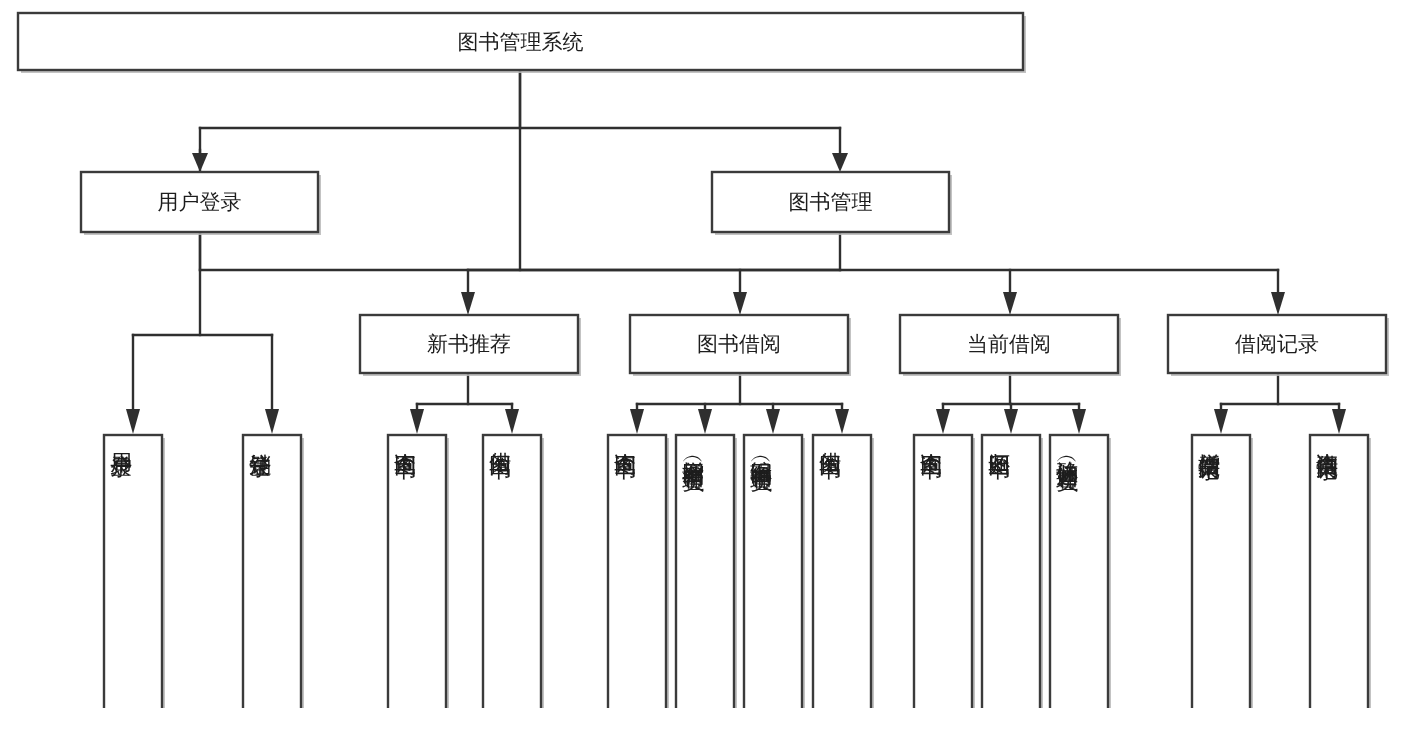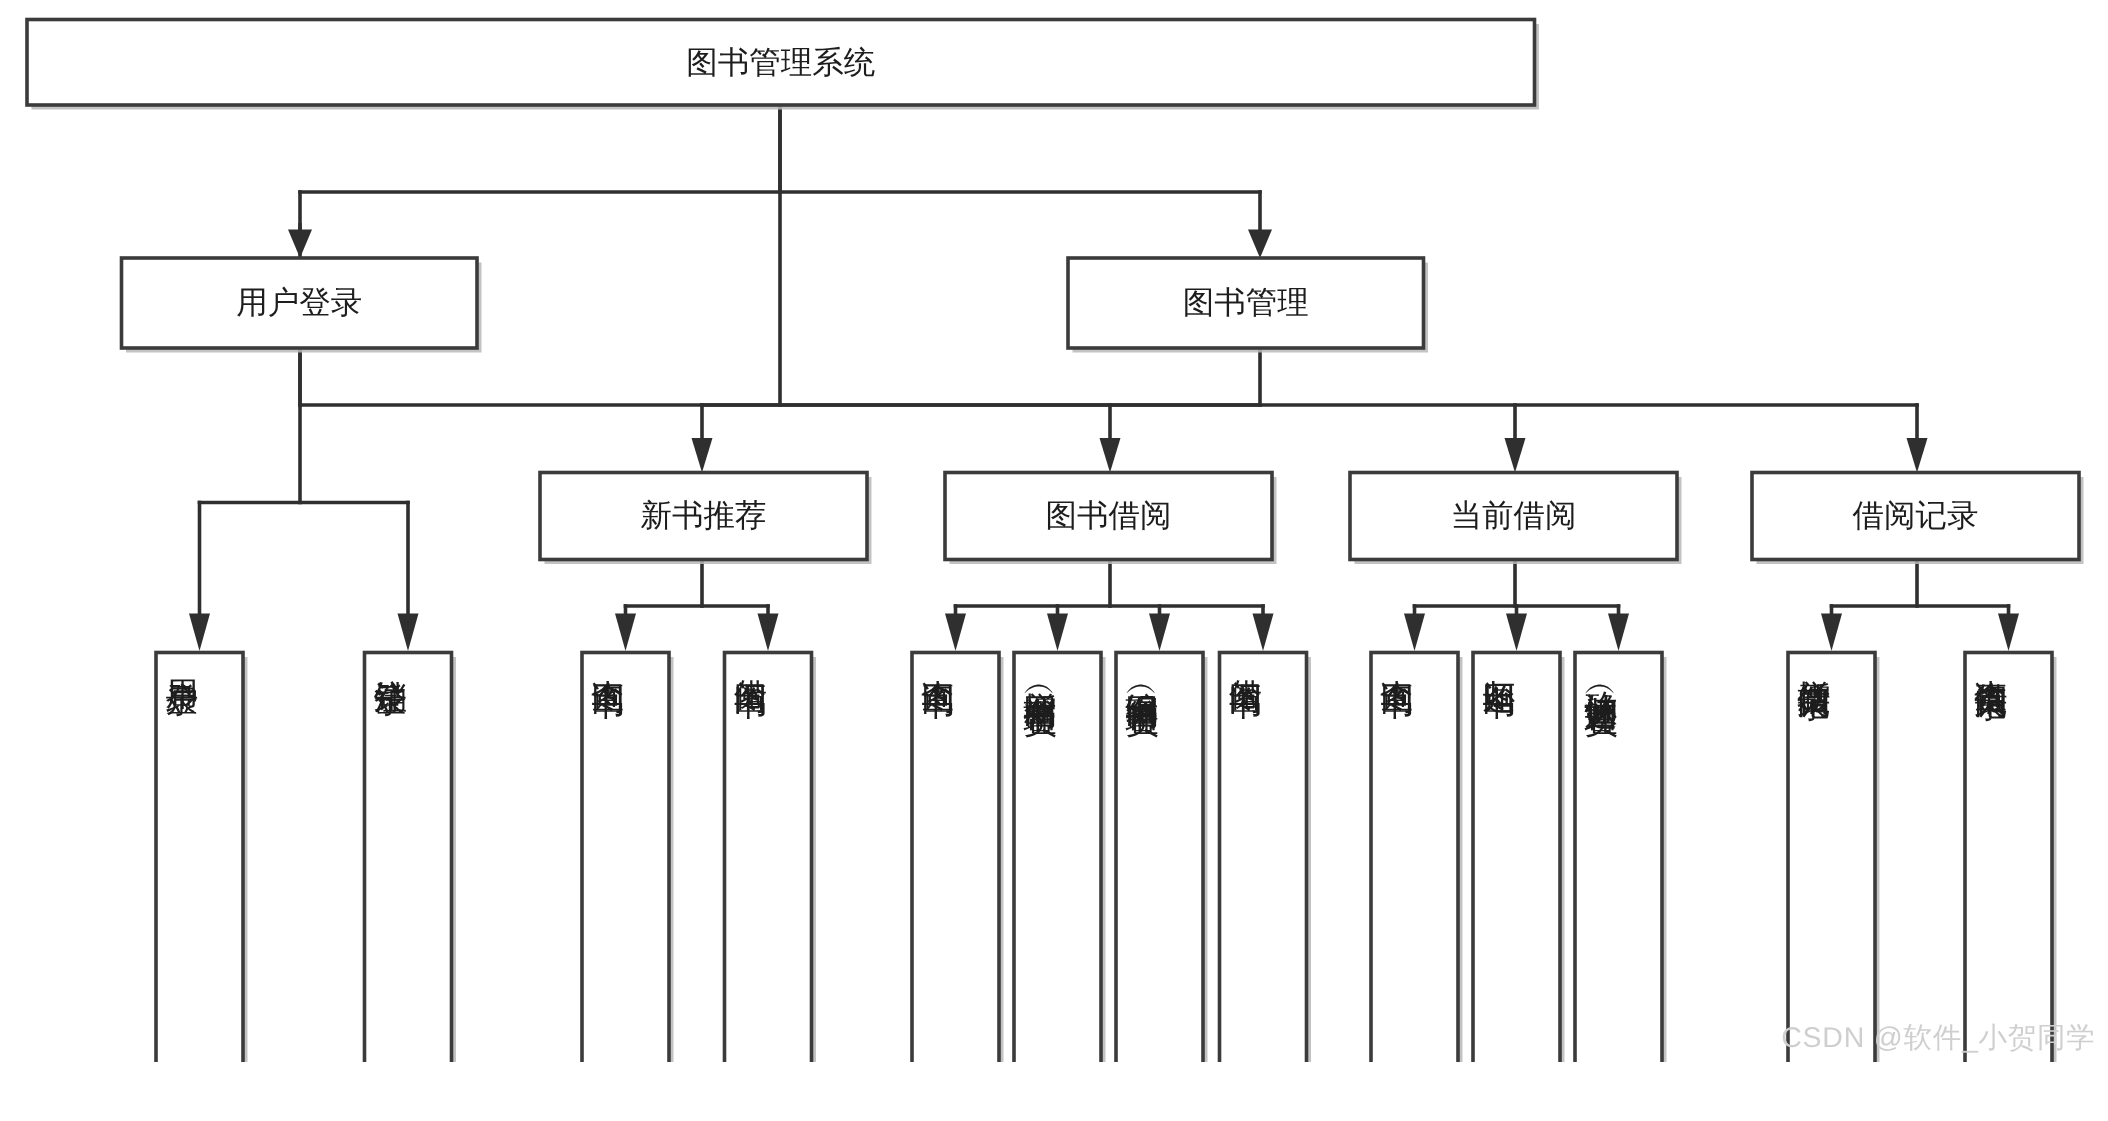--- a/index.html
+++ b/index.html
@@ -232,14 +232,13 @@
   <div class="node-label-v" style="left:614px; top:435px; height:295px; align-items:center; display:flex;">查询图书</div>
   <div class="node-label-v" style="left:682px; top:443px; height:285px; align-items:flex-start; display:flex;">新增图书（管理员）</div>
   <div class="node-label-v" style="left:750px; top:443px; height:285px; align-items:flex-start; display:flex;">编辑图书（管理员）</div>
   <div class="node-label-v" style="left:819px; top:435px; height:295px; align-items:center; display:flex;">借阅图书</div>
   <div class="node-label-v" style="left:920px; top:435px; height:295px; align-items:center; display:flex;">查询图书</div>
   <div class="node-label-v" style="left:988px; top:435px; height:295px; align-items:center; display:flex;">归还图书</div>
   <div class="node-label-v" style="left:1056px; top:443px; height:285px; align-items:flex-start; display:flex;">确认归还（管理员）</div>
   <div class="node-label-v" style="left:1198px; top:435px; height:295px; align-items:center; display:flex;">新增借阅记录</div>
   <div class="node-label-v" style="left:1316px; top:435px; height:295px; align-items:center; display:flex;">查询借阅记录</div>
 
-  <div class="watermark">CSDN @软件_小贺同学</div>
 </div>
 
 </body></html>

